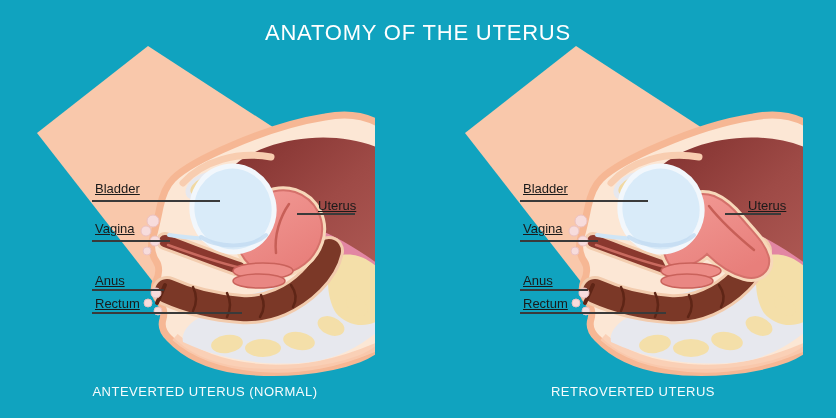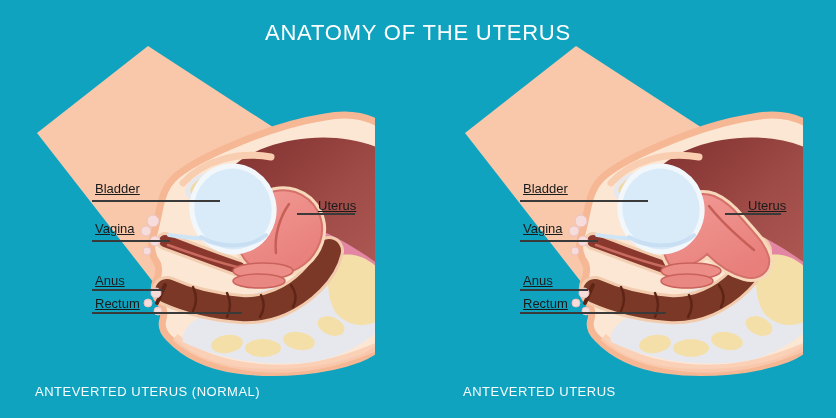--- a/index.html
+++ b/index.html
@@ -13,21 +13,21 @@
   }
   .panel{position:absolute;top:45px;width:340px;height:345px;}
   .panel.left{left:35px;}
   .panel.right{left:463px;}
   .panel svg{position:absolute;left:0;top:0;}
   .lbl{
     position:absolute;color:#1a1a1a;font-size:13px;line-height:14px;white-space:nowrap;text-decoration:underline;
   }
   .lline{position:absolute;height:2px;background:#3a3a3a;}
   .caption{
-    position:absolute;top:384px;width:340px;
+    position:absolute;top:384px;width:340px;text-align:center;
     color:#f7fcfd;font-size:13px;letter-spacing:0.5px;
   }
   .caption.left{left:35px;}
   .caption.right{left:463px;}
 </style>
 </head>
 <body>
 
 <svg width="0" height="0" style="position:absolute" aria-hidden="true">
   <defs>
@@ -160,15 +160,15 @@
     <div class="lline" style="left:57px;top:195px;width:78px"></div>
     <div class="lbl" style="left:60px;top:229px">Anus</div>
     <div class="lline" style="left:57px;top:244px;width:68px"></div>
     <div class="lbl" style="left:60px;top:252px">Rectum</div>
     <div class="lline" style="left:57px;top:267px;width:146px"></div>
     <div class="lbl" style="left:285px;top:154px">Uterus</div>
     <div class="lline" style="left:262px;top:168px;width:56px"></div>
   </div>
 
   <div class="caption left">ANTEVERTED UTERUS (NORMAL)</div>
-  <div class="caption right">ANTEVERTED UTERUS</div>
+  <div class="caption right">RETROVERTED UTERUS</div>
 
 </div>
 
 </body></html>

